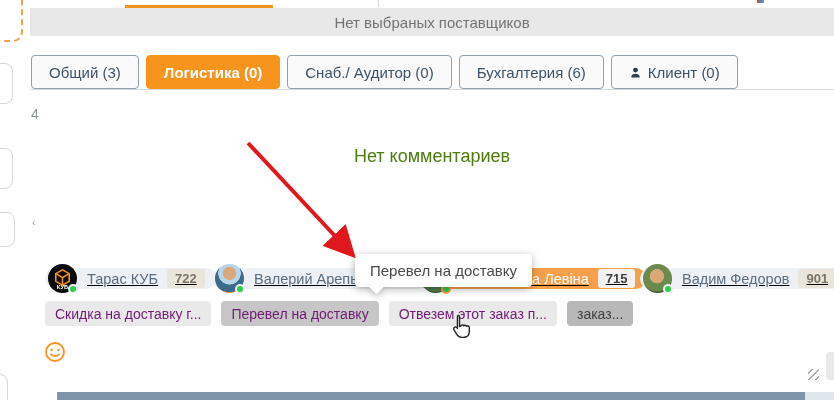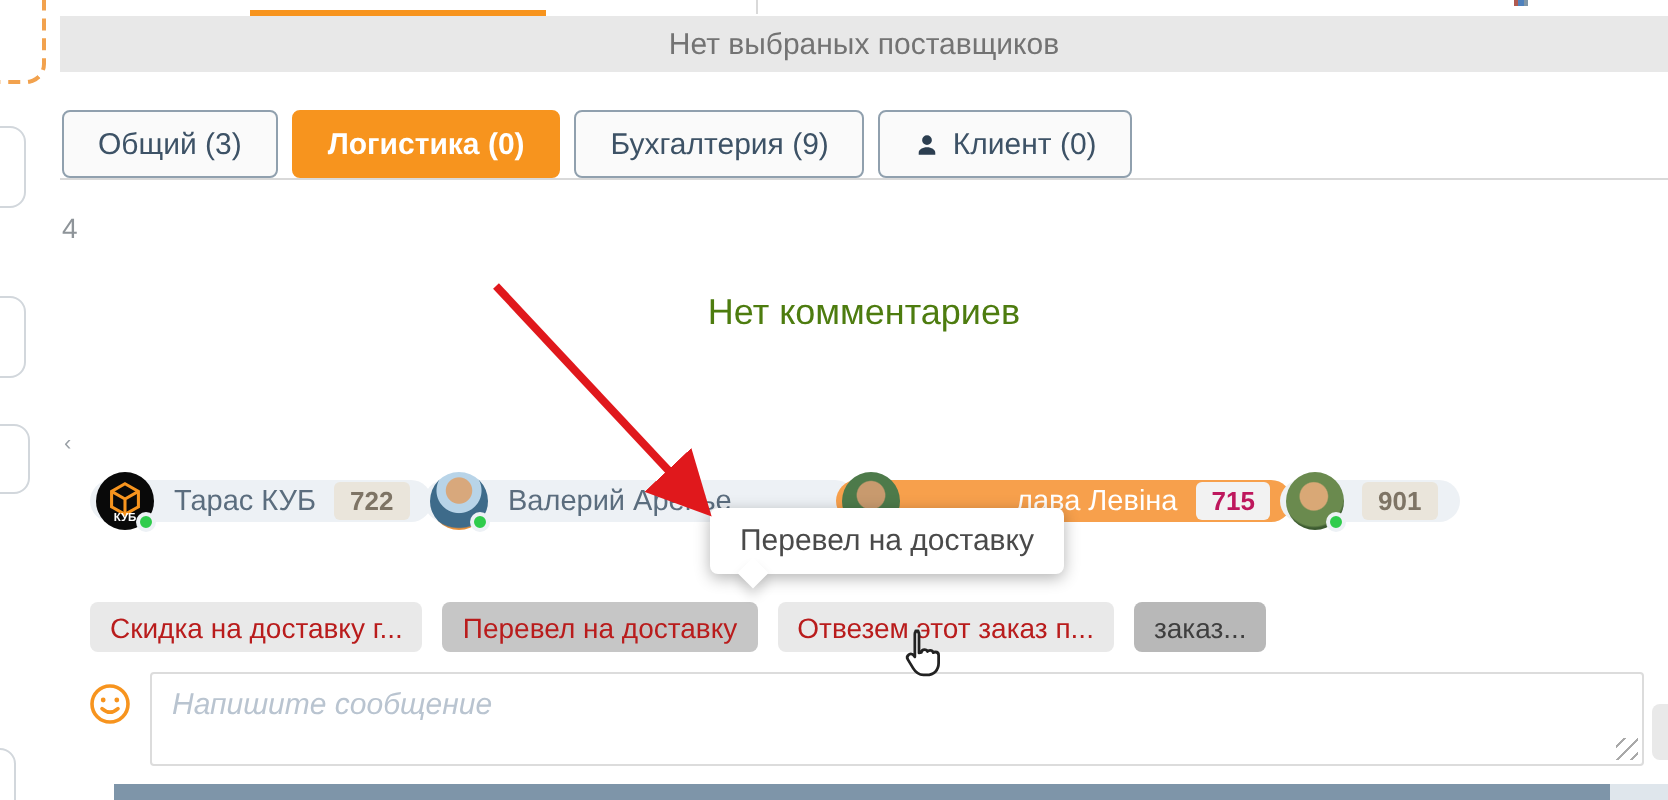--- a/index.html
+++ b/index.html
@@ -36,51 +36,51 @@
     font-size:15px; color:#3d5266; cursor:pointer; white-space:nowrap; }
   .tab.active { background:#f7941e; border-color:#f7941e; color:#fff; font-weight:bold;text-align:right; }
   .tab svg { width:13px; height:13px; fill:#2c3e50; }
   .tabbar-border { position:absolute; left:30px; top:89px; right:0; height:1px; background:#d9d9d9; }
 
   
   .empty-msg { position:absolute; left:30px; right:0; top:146px; text-align:center;
     font-size:18px; color:#4d7c0f; }
 
   
-  .chip { position:absolute; top:240px; height:21px; display:flex; align-items:center;
-    background:#edf1f5; border-radius:18px; padding-right:11px; z-index:1; cursor:pointer; }
+  .chip { position:absolute; top:268px; height:21px; display:flex; align-items:center;
+    background:#edf1f5; border-radius:18px; padding-right:11px; z-index:1; cursor:pointer;text-decoration:underline; }
   .chip.orange { background:#f7a04c; }
   .avatar-wrap { position:relative; width:29px; height:29px; margin-left:3px; flex:0 0 auto; }
   .avatar { width:29px; height:29px; border-radius:50%; overflow:hidden; display:flex;
     align-items:center; justify-content:center; }
   .avatar.kub { background:#090909; }
   .avatar.photo-1 { background:radial-gradient(circle at 50% 32%, #d8a87c 0 26%, #b8d4e8 28% 45%, #3e6b8a 47% 75%, #e8903a 78%); }
   .avatar.photo-2 { background:radial-gradient(circle at 50% 40%, #c89a6e 0 30%, #4d7a4a 33% 70%, #2e4d2e 75%); }
   .avatar.photo-3 { background:radial-gradient(circle at 48% 42%, #d9a876 0 30%, #6a8a4e 33% 65%, #3c5a30 70%); }
   .online-dot { position:absolute; right:-1px; bottom:-1px; width:10px; height:10px;
     border-radius:50%; background:#2fcc4c; border:2px solid #edf1f5; }
   .chip.orange .online-dot { border-color:#f7a04c; }
   .chip-name { font-size:14.5px; color:#5b6d7e; margin-left:10px; white-space:nowrap; }
   .chip.orange .chip-name { color:#fff; margin-left:58px; }
   .chip-badge { margin-left:9px; padding:2px 8px; border-radius:3px; background:#eae5db;
     color:#7e7465; font-size:13px; font-weight:bold; }
-  .chip.orange .chip-badge { background:#f2f2f2; color:#be185d; }
+  .chip.orange .chip-badge { background:#f2f2f2; color:#404040; }
 
   
   .tooltip { position:absolute; left:355px; top:254px; height:33px; padding:0 15px;
     background:#fff; border-radius:4px; box-shadow:0 2px 8px rgba(0,0,0,0.3);
     display:flex; align-items:center; z-index:5; }
   .tooltip span { font-size:15px; color:#4a4a4a; white-space:nowrap; }
   .tooltip::after { content:""; position:absolute; left:16px; bottom:-5px; width:11px; height:11px;
     background:#fff; transform:rotate(45deg); box-shadow:3px 3px 6px rgba(0,0,0,0.15); }
 
   
   .replies { position:absolute; left:45px; top:301px; display:flex; gap:10px; z-index:2; }
   .reply { height:25px; padding:0 10px; display:flex; align-items:center; border-radius:4px;
-    background:#e9e9e9; font-size:14px; color:#b91c1c; cursor:pointer; white-space:nowrap; }
+    background:#e9e9e9; font-size:14px; color:#701a75; cursor:pointer; white-space:nowrap; }
   .reply.hovered { background:#c6c6c6; }
   .reply.more { background:#b8b8b8; color:#3f3f3f; }
 
   
   .emoji-btn { position:absolute; left:44px; top:341px; width:22px; height:22px; cursor:pointer; z-index:2; }
   .composer-input { position:absolute; left:75px; top:336px; width:747px; height:47px;
     border:1px solid #dcdcdc; border-radius:2px; background:#fff; resize:none;
     padding:7px 10px; font-family:"Liberation Sans", sans-serif; font-size:15px; color:#333; outline:none; }
   .composer-input::placeholder { font-style:italic; color:#b9c4d0; }
   .resize-grip { position:absolute; left:808px; top:369px; width:11px; height:11px; z-index:3;
@@ -121,21 +121,24 @@
   </div>
 
   <div class="tabbar">
     <div class="tab">
         <span>Общий (3)</span>
       </div>
     <div class="tab active">
         <span>Логистика (0)</span>
       </div>
     <div class="tab">
-        <span>Бухгалтерия (9)</span>
+        <span>Снаб./ Аудитор (0)</span>
+      </div>
+    <div class="tab">
+        <span>Бухгалтерия (6)</span>
       </div>
     <div class="tab">
       <svg viewBox="0 0 16 16">
           <path d="M8 8a3 3 0 1 0 0-6 3 3 0 0 0 0 6zm0 1.4c-2.8 0-5.1 1.5-5.1 3.3V14h10.2v-1.3c0-1.8-2.3-3.3-5.1-3.3z"></path>
         </svg>
       <span>Клиент (0)</span>
     </div>
   </div>
   <div class="tabbar-border"></div>
 
@@ -171,20 +174,21 @@
     </div>
     <span class="chip-name">лава Левіна</span>
     <span class="chip-badge">715</span>
   </div>
 
   <div class="chip" style="left:640px;">
     <div class="avatar-wrap">
       <div class="avatar photo-3"></div>
       <div class="online-dot"></div>
     </div>
+    <span class="chip-name">Вадим Федоров</span>
     <span class="chip-badge">901</span>
   </div>
 
   <div class="tooltip">
     <span>Перевел на доставку</span>
   </div>
 
   <div class="replies">
     <div class="reply">
         <span>Скидка на доставку г...</span>
@@ -201,21 +205,20 @@
   </div>
 
   <div class="emoji-btn">
     <svg viewBox="0 0 22 22" width="22" height="22">
       <circle cx="11" cy="11" r="9" fill="none" stroke="#f7941e" stroke-width="1.8"></circle>
       <circle cx="7.6" cy="9" r="1.2" fill="#f7941e"></circle>
       <circle cx="14.4" cy="9" r="1.2" fill="#f7941e"></circle>
       <path d="M7 13.3 q4 3.6 8 0" fill="none" stroke="#f7941e" stroke-width="1.8" stroke-linecap="round"></path>
     </svg>
   </div>
-  <textarea class="composer-input" placeholder="Напишите сообщение" style=""></textarea>
   <div class="resize-grip"></div>
   <div class="send-cut"></div>
 
   <div class="scroll-track">
     <div class="scroll-thumb"></div>
   </div>
 
   <svg class="arrow-overlay">
     <defs>
       <marker id="ah" markerWidth="8" markerHeight="8" refX="5.5" refY="4" orient="auto">

